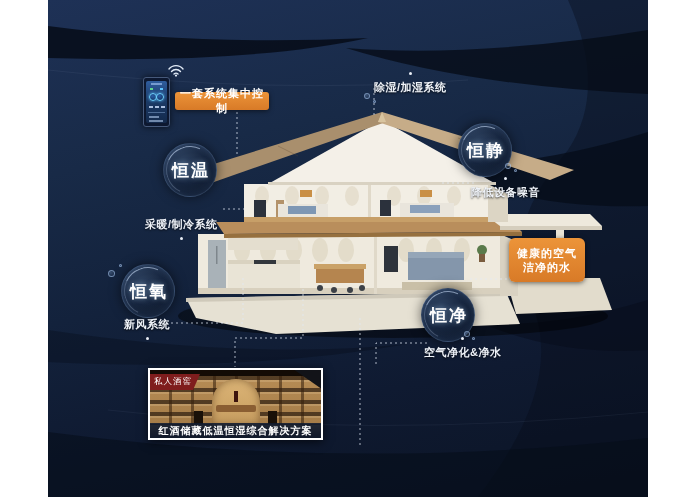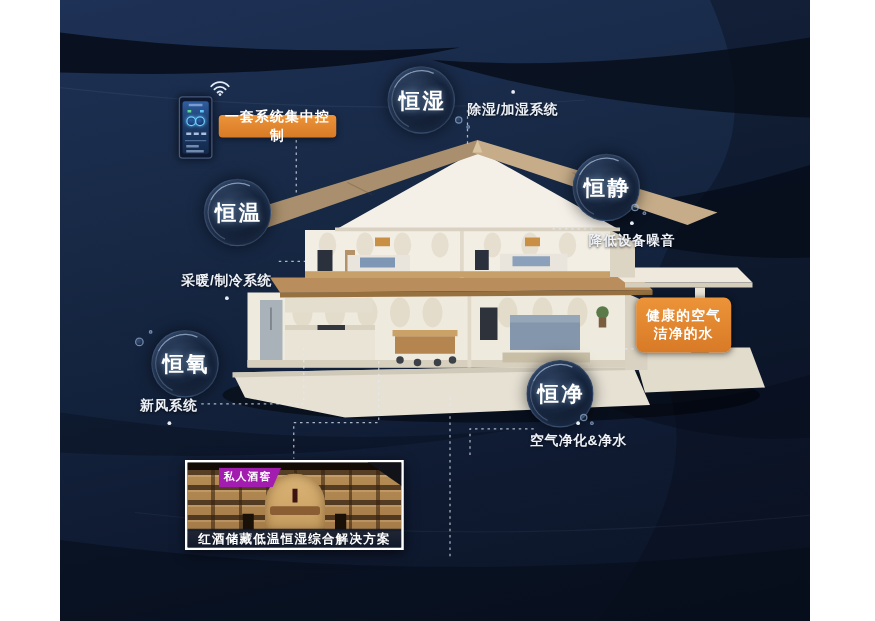--- a/index.html
+++ b/index.html
@@ -59,30 +59,30 @@
     background:radial-gradient(circle at 35% 30%, rgba(150,190,240,.28), rgba(20,35,60,.05)); }
 
   
   .flabel { position:absolute; display:flex; align-items:center; gap:5px; color:#eef2f8;
     font-size:11px; font-weight:bold; letter-spacing:.5px; white-space:nowrap;
     text-shadow:0 1px 2px rgba(0,0,0,.7);flex-direction:column; }
   .fdot { width:3px; height:3px; border-radius:50%; background:#e9eef6; flex:0 0 auto; }
   .l-shi  { left:326px; top:72px; }
   .l-jing { left:423px; top:177px; }
   .l-wen  { left:97px;  top:217px; }
-  .l-yang { left:64px;  top:317px;align-items:center; }
+  .l-yang { left:76px;  top:317px;align-items:center; }
   .l-clean{ left:376px; top:337px; }
 
   
   .photo { position:absolute; border:2px solid #ffffff; box-shadow:0 2px 9px rgba(0,0,0,.65); overflow:hidden; background:#222; }
   .photo.wine { left:100px; top:368px; width:175px; height:72px; }
   .photo.pool { left:335px; top:368px; width:172px; height:74px; }
-  .photo-tag { position:absolute; top:4px; left:0; background:#a21caf; color:#fff; font-size:8.5px;
-    font-weight:bold; letter-spacing:1px; padding:2px 8px 2px 4px; z-index:4;
-    clip-path:polygon(0 0,100% 0,86% 100%,0 100%);margin-left:25px; }
+  .photo-tag { position:absolute; top:4px; left:0; background:#7f1d1d; color:#fff; font-size:8.5px;
+    font-weight:normal; letter-spacing:1px; padding:2px 8px 2px 4px; z-index:4;
+    clip-path:polygon(0 0,100% 0,86% 100%,0 100%); }
   .photo-ribbon { position:absolute; top:-7px; right:-12px; width:40px; height:18px; background:#121318;
     transform:rotate(35deg); z-index:4; }
   .photo-caption { position:absolute; left:0; right:0; bottom:0; height:15px; background:rgba(15,26,48,.88);
     color:#fff; font-size:10px; font-weight:bold; letter-spacing:1px; display:flex; align-items:center;
     justify-content:center; z-index:3; }
 
   
   .wine-bg { position:absolute; inset:0;
     background:linear-gradient(180deg,#130b05 0,#130b05 6px,#b68c55 6px,#a57c48 54px,#20140a 100%); }
   .wine-shelves { position:absolute; left:0; right:0; top:6px; height:49px;
@@ -262,24 +262,20 @@
     </svg>
 
     <div class="callout control">
       <span>一套系统集中控制</span>
     </div>
     <div class="callout water">
       <span>健康的空气</span>
       <span>洁净的水</span>
     </div>
 
-    <div class="bubble b-shi">
-      <span class="bubble-ring"></span>
-      <span class="bubble-text">恒湿</span>
-    </div>
     <div class="bubble b-jing">
       <span class="bubble-ring"></span>
       <span class="bubble-text">恒静</span>
     </div>
     <div class="bubble b-wen">
       <span class="bubble-ring"></span>
       <span class="bubble-text">恒温</span>
     </div>
     <div class="bubble b-jingclean">
       <span class="bubble-ring"></span>

